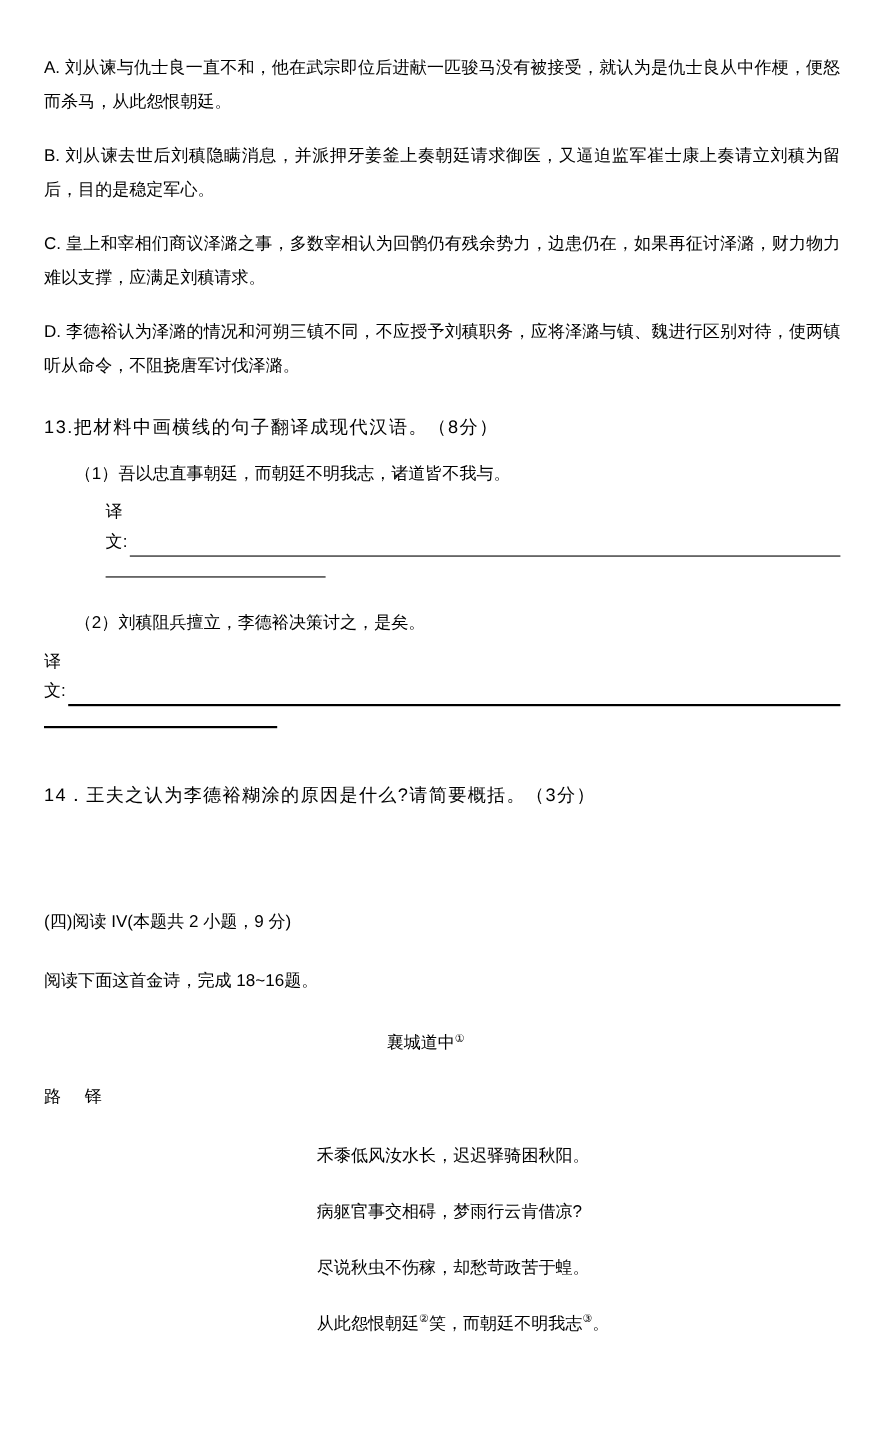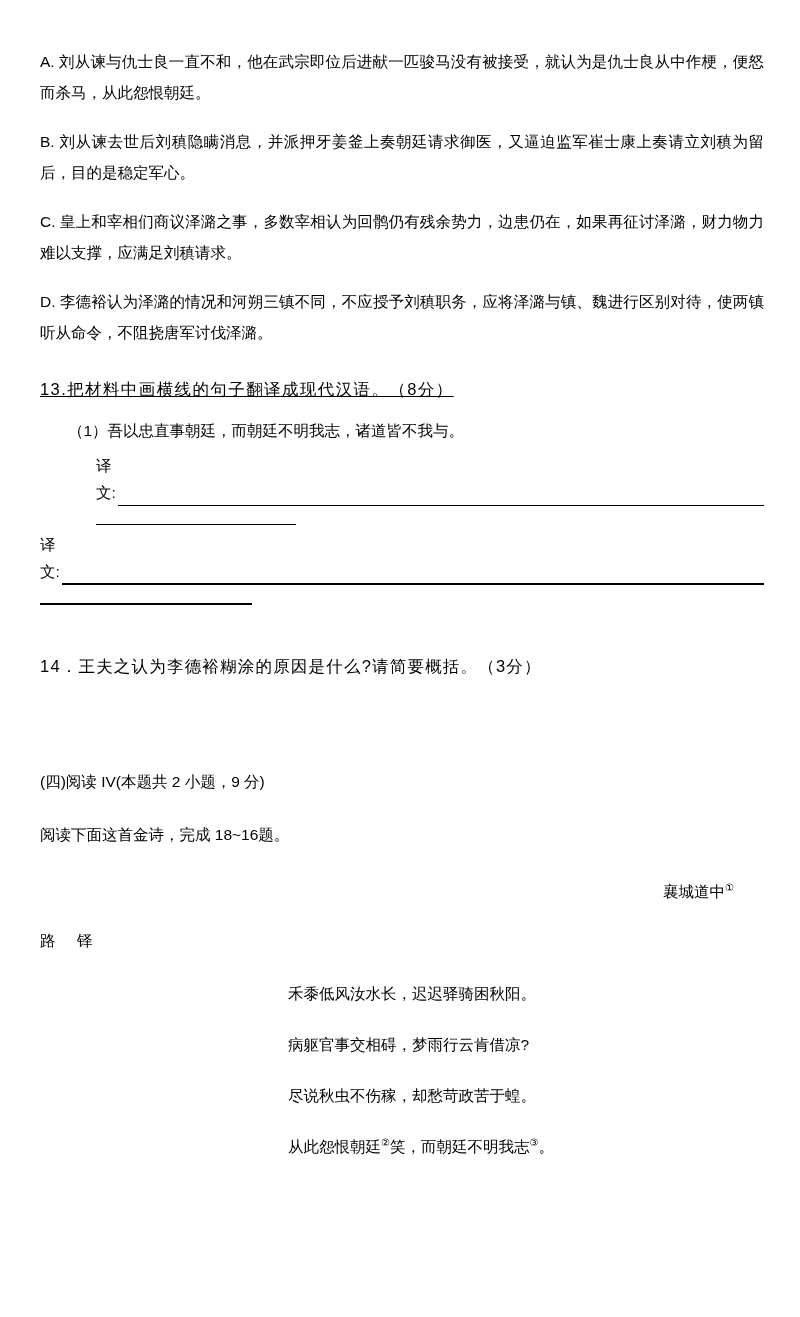--- a/index.html
+++ b/index.html
@@ -26,21 +26,20 @@
     font-size: 15.5px;
     line-height: 31px;
     margin: 0 0 18px 0;
     text-align: justify;
   }
   .q-head {
     font-size: 16.5px;
     line-height: 31px;
     margin: 26px 0 10px 0;
     letter-spacing: 1.4px;
-    text-decoration: underline;
   }
   .sub-item {
     font-size: 15.5px;
     line-height: 31px;
     margin: 0 0 4px 0;
     padding-left: 28px;
   }
   .ans-block {
     padding-left: 56px;
     margin: 6px 0 0 0;
@@ -97,21 +96,21 @@
     margin: 84px 0 22px 0;
   }
   .instr {
     font-size: 15.5px;
     line-height: 31px;
     margin: 0 0 26px 0;
   }
   .poem-title {
     font-size: 15.5px;
     line-height: 31px;
-    text-align: right;
+    text-align: center;
     margin: 0 0 18px 0;
     padding-right: 30px;
   }
   .poem-author {
     font-size: 15.5px;
     line-height: 31px;
     margin: 0 0 22px 0;
     padding-right: 30px;
     letter-spacing: 3px;
   }
@@ -143,20 +142,21 @@
 
   <div class="ans-block">
     <div class="ans-label">译</div>
     <div class="ans-line-row">
       <span class="ans-label-inline">文:</span>
       <span class="rule"></span>
     </div>
   </div>
   <div class="rule-short"></div>
 
+  <p class="sub-item" style="margin-top:26px;">（2）刘稹阻兵擅立，李德裕决策讨之，是矣。</p>
 
   <div class="ans-block2">
     <div class="ans-label">译</div>
     <div class="ans-line-row">
       <span class="ans-label-inline">文:</span>
       <span class="rule-thick"></span>
     </div>
   </div>
   <div class="rule-short-thick"></div>
 

